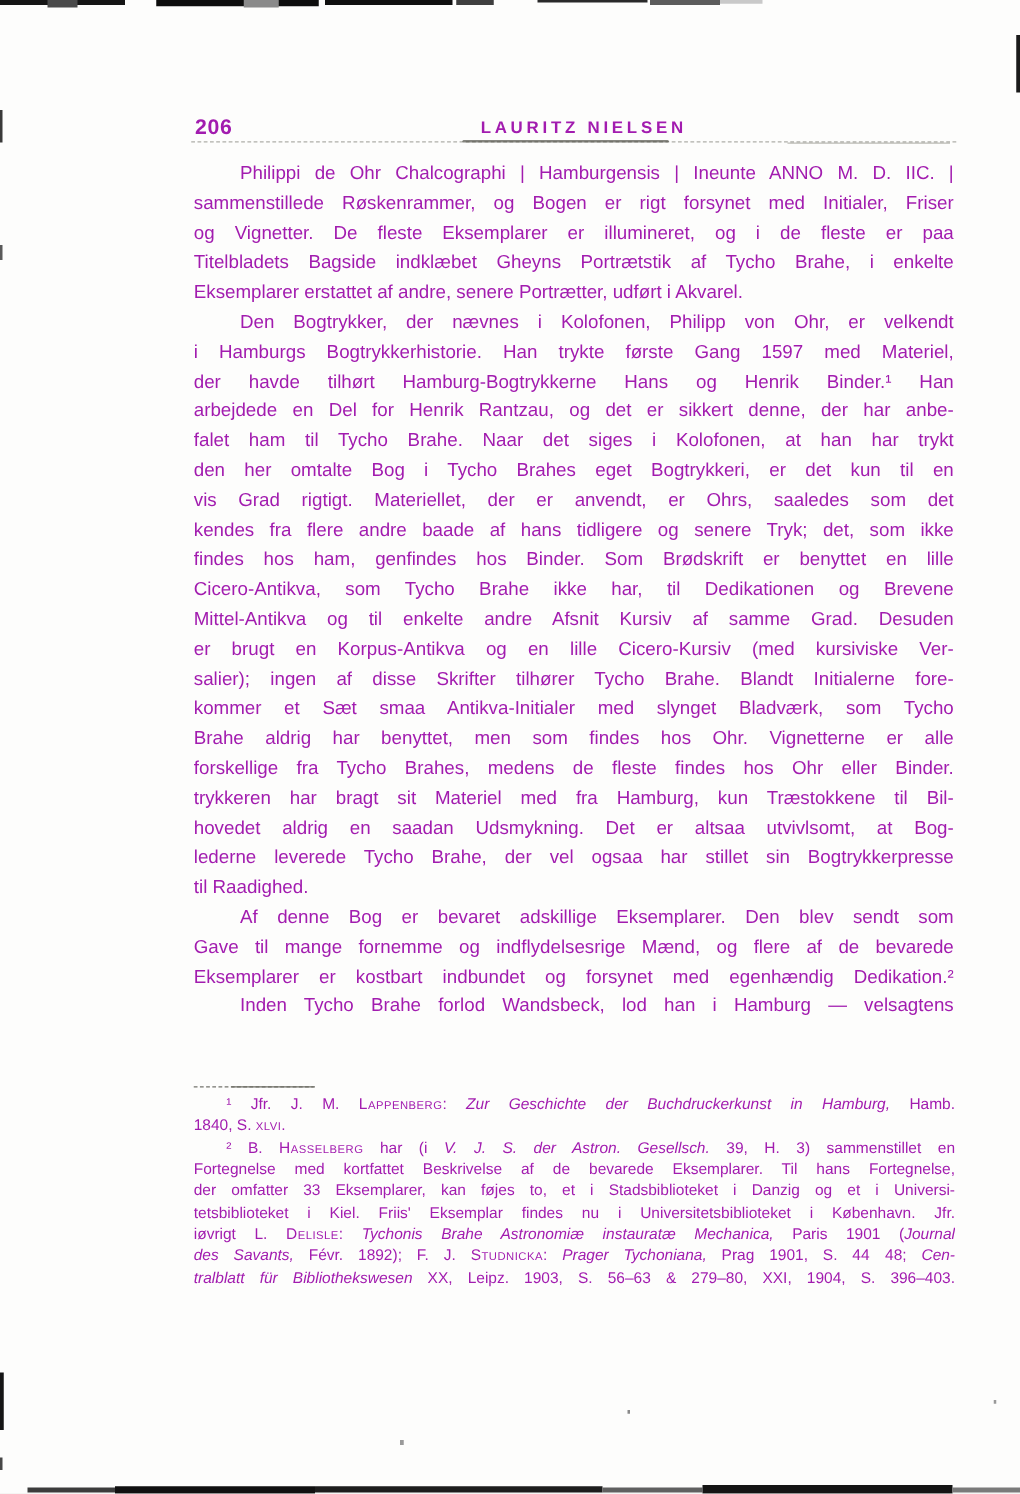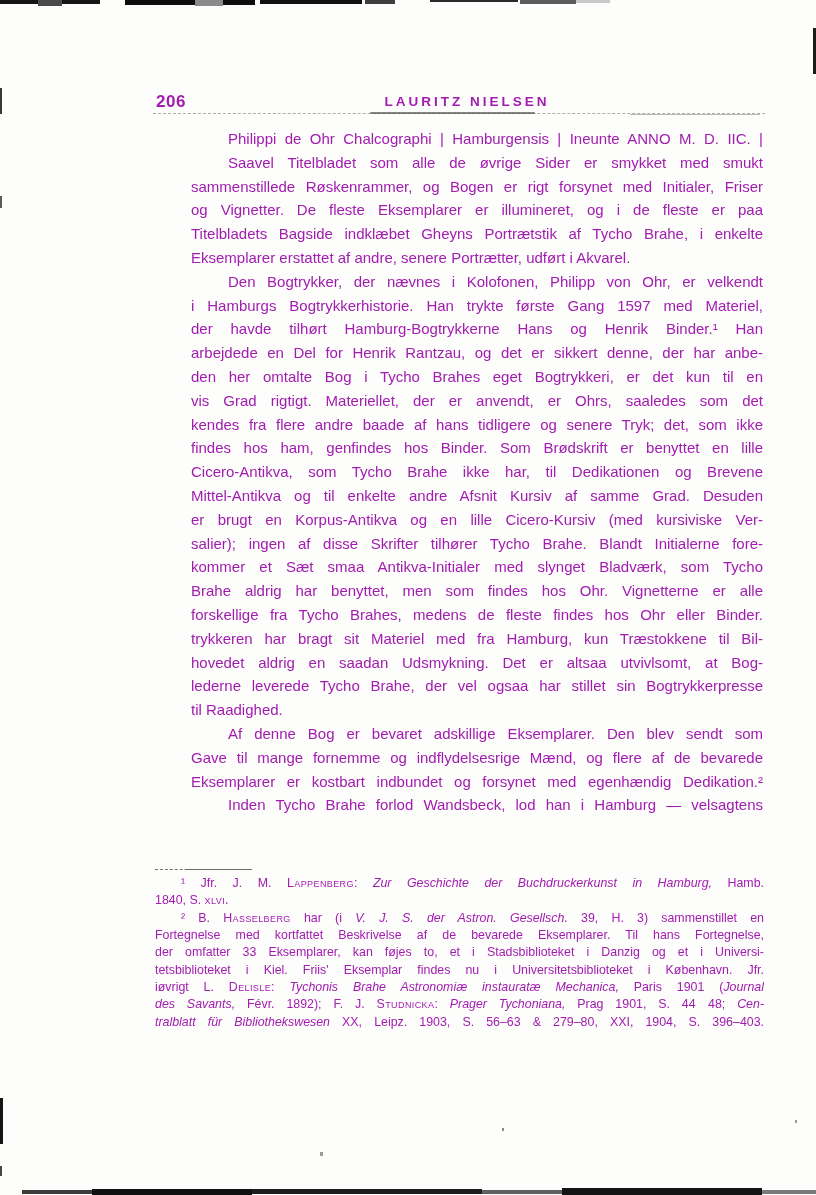--- a/index.html
+++ b/index.html
@@ -23,21 +23,21 @@
     border-top:1px dashed rgba(110,110,100,.55);}
   .hdr-rule-dark{position:absolute;left:215px;top:20px;width:165px;height:2px;
     background:rgba(70,70,62,.65);border-radius:1px;}
   .hdr-rule-dark2{position:absolute;left:475px;top:22px;width:130px;height:1px;
     background:rgba(120,120,110,.5);}
   
   .bodytext{
     position:absolute;left:155px;top:127px;width:608px;
     font-size:15px;line-height:23.8px;
   }
-  .bodytext .tline{height:23.8px;margin-left:36px;}
+  .bodytext .tline{height:23.8px;}
   .fnotes{
     position:absolute;left:155px;top:875px;width:609px;
     font-size:12.4px;line-height:17.35px;
   }
   .fnotes .tline{height:17.35px;}
   .tline{
     text-align:justify;text-align-last:justify;
     overflow:hidden;white-space:normal;
   }
   .tline.nj{text-align:left;text-align-last:left;}
@@ -84,29 +84,29 @@
   <div class="hdr">
     <span class="pagenum">206</span>
     <span class="runtitle">LAURITZ NIELSEN</span>
     <div class="hdr-rule"></div>
     <div class="hdr-rule-dark"></div>
     <div class="hdr-rule-dark2"></div>
   </div>
 
   <div class="bodytext">
       <div class="tline ind"><span>Philippi de Ohr Chalcographi | Hamburgensis | Ineunte ANNO M. D. IIC. |</span></div>
-      <div class="tline ind"><span>Saavel Titelbladet som alle de øvrige Sider er smykket med smukt</span></div>
       <div class="tline"><span>sammenstillede Røskenrammer, og Bogen er rigt forsynet med Initialer, Friser</span></div>
       <div class="tline"><span>og Vignetter.  De fleste Eksemplarer er illumineret, og i de fleste er paa</span></div>
       <div class="tline"><span>Titelbladets Bagside indklæbet Gheyns Portrætstik af Tycho Brahe, i enkelte</span></div>
       <div class="tline nj"><span>Eksemplarer erstattet af andre, senere Portrætter, udført i Akvarel.</span></div>
       <div class="tline ind"><span>Den Bogtrykker, der nævnes i Kolofonen, Philipp von Ohr, er velkendt</span></div>
       <div class="tline"><span>i Hamburgs Bogtrykkerhistorie.  Han trykte første Gang 1597 med Materiel,</span></div>
       <div class="tline"><span>der havde tilhørt Hamburg-Bogtrykkerne Hans og Henrik Binder.¹  Han</span></div>
       <div class="tline"><span>arbejdede en Del for Henrik Rantzau, og det er sikkert denne, der har anbe-</span></div>
+      <div class="tline"><span>falet ham til Tycho Brahe.  Naar det siges i Kolofonen, at han har trykt</span></div>
       <div class="tline"><span>den her omtalte Bog i Tycho Brahes eget Bogtrykkeri, er det kun til en</span></div>
       <div class="tline"><span>vis Grad rigtigt.  Materiellet, der er anvendt, er Ohrs, saaledes som det</span></div>
       <div class="tline"><span>kendes fra flere andre baade af hans tidligere og senere Tryk; det, som ikke</span></div>
       <div class="tline"><span>findes hos ham, genfindes hos Binder.  Som Brødskrift er benyttet en lille</span></div>
       <div class="tline"><span>Cicero-Antikva, som Tycho Brahe ikke har, til Dedikationen og Brevene</span></div>
       <div class="tline"><span>Mittel-Antikva og til enkelte andre Afsnit Kursiv af samme Grad.  Desuden</span></div>
       <div class="tline"><span>er brugt en Korpus-Antikva og en lille Cicero-Kursiv (med kursiviske Ver-</span></div>
       <div class="tline"><span>salier); ingen af disse Skrifter tilhører Tycho Brahe. Blandt Initialerne fore-</span></div>
       <div class="tline"><span>kommer et Sæt smaa Antikva-Initialer med slynget Bladværk, som Tycho</span></div>
       <div class="tline"><span>Brahe aldrig har benyttet, men som findes hos Ohr.  Vignetterne er alle</span></div>

